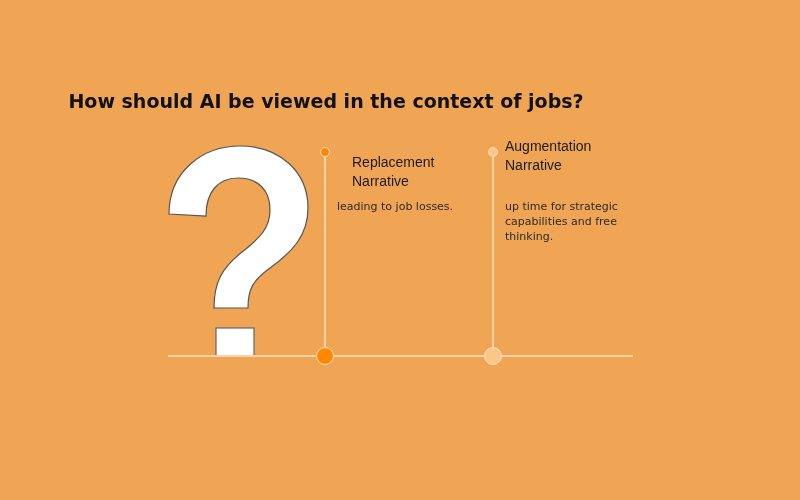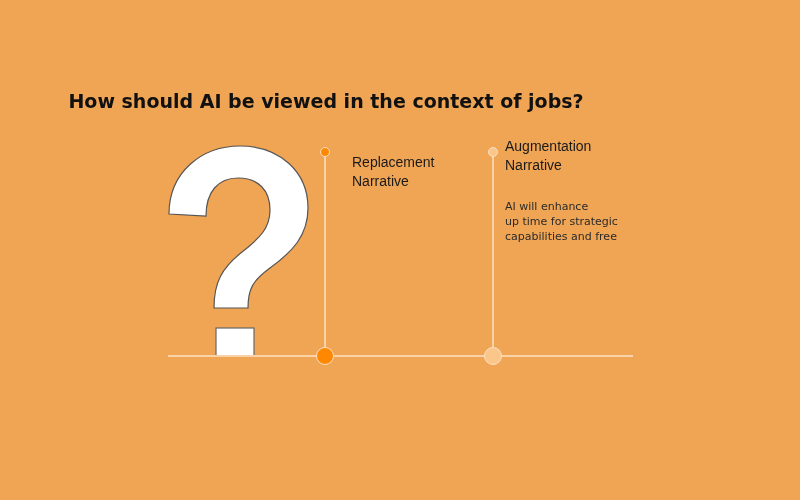--- a/index.html
+++ b/index.html
@@ -31,23 +31,24 @@
 
 <div class="vline" style="left:492px; top:156px; height:192px;"></div>
 <div class="dot-top" style="left:488px; top:147px; background:#FBC68A;"></div>
 <div class="dot-bot" style="left:484px; top:347px; background:#FBC68A;"></div>
 
 <div class="col-title" style="left:352px; top:153px;">
   <div>Replacement</div>
   <div>Narrative</div>
 </div>
 <div class="col-desc" style="left:337px; top:199px;">
+  <div>leading to job losses.</div>
 </div>
 
 <div class="col-title" style="left:505px; top:137px;">
   <div>Augmentation</div>
   <div>Narrative</div>
 </div>
 <div class="col-desc" style="left:505px; top:199px;">
-  <div>AI will enhance</div>
   <div>up time for strategic</div>
   <div>capabilities and free</div>
+  <div>thinking.</div>
 </div>
 
 </body></html>

